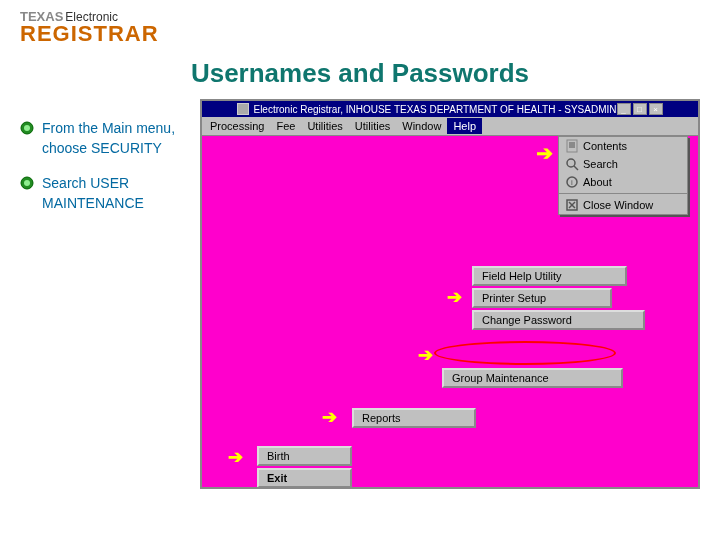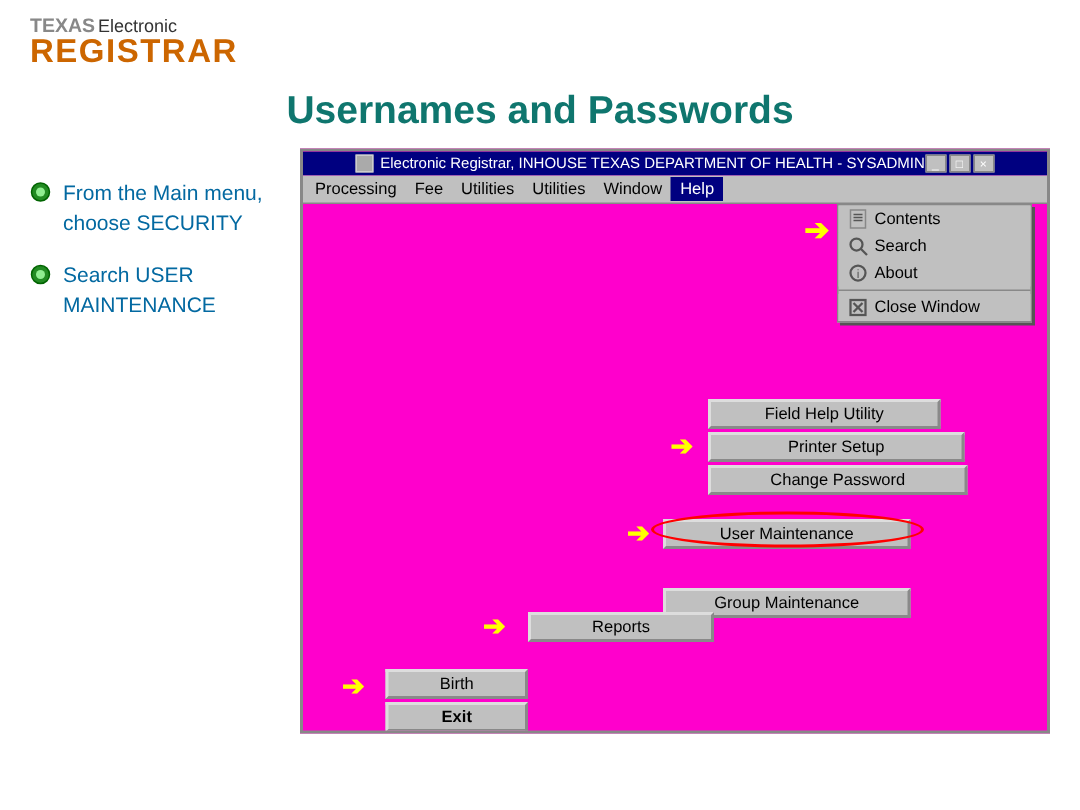--- a/index.html
+++ b/index.html
@@ -192,21 +192,21 @@
     }
 
     
     .screen-button {
       position: absolute;
       background: #c0c0c0;
       border: 2px outset #ddd;
       font-size: 11px;
       color: #000;
       padding: 2px 8px;
-      text-align: center;
+      text-align: left;
       cursor: pointer;
     }
 
     
     .oval-highlight {
       position: absolute;
       border: 2px solid #ff0000;
       border-radius: 50%;
       pointer-events: none;
     }
@@ -312,37 +312,34 @@
           <span>Close Window</span>
         </div>
       </div>
 
       <div class="arrow" style="top:5px; right:145px; color:#ffff00; font-size:20px;">➔</div>
 
       <div class="screen-button" style="top:130px; left:270px; width:155px;">
         <span>Field Help Utility</span>
       </div>
 
-      <div class="screen-button" style="top:152px; left:270px; width:171px;">
+      <div class="screen-button" style="top:152px; left:270px; width:140px;">
         <span>Printer Setup</span>
       </div>
 
       <div class="screen-button" style="top:174px; left:270px; width:173px;">
         <span>Change Password</span>
       </div>
 
       <div class="arrow" style="top:150px; left:245px; color:#ffff00; font-size:18px;">➔</div>
 
-      <div class="screen-button" style="top:210px; left:240px; width:165px; background:#c0c0c0;">
-        <span>User Maintenance</span>
-      </div>
 
       <div class="oval-highlight" style="top:205px; left:232px; width:182px; height:24px;"></div>
 
-      <div class="screen-button" style="top:232px; left:240px; width:165px;margin-top:24px;">
+      <div class="screen-button" style="top:232px; left:240px; width:181px;">
         <span>Group Maintenance</span>
       </div>
 
       <div class="arrow" style="top:208px; left:216px; color:#ffff00; font-size:18px;">➔</div>
 
       <div class="screen-button" style="top:272px; left:150px; width:124px;">
         <span>Reports</span>
       </div>
 
       <div class="arrow" style="top:270px; left:120px; color:#ffff00; font-size:18px;">➔</div>

